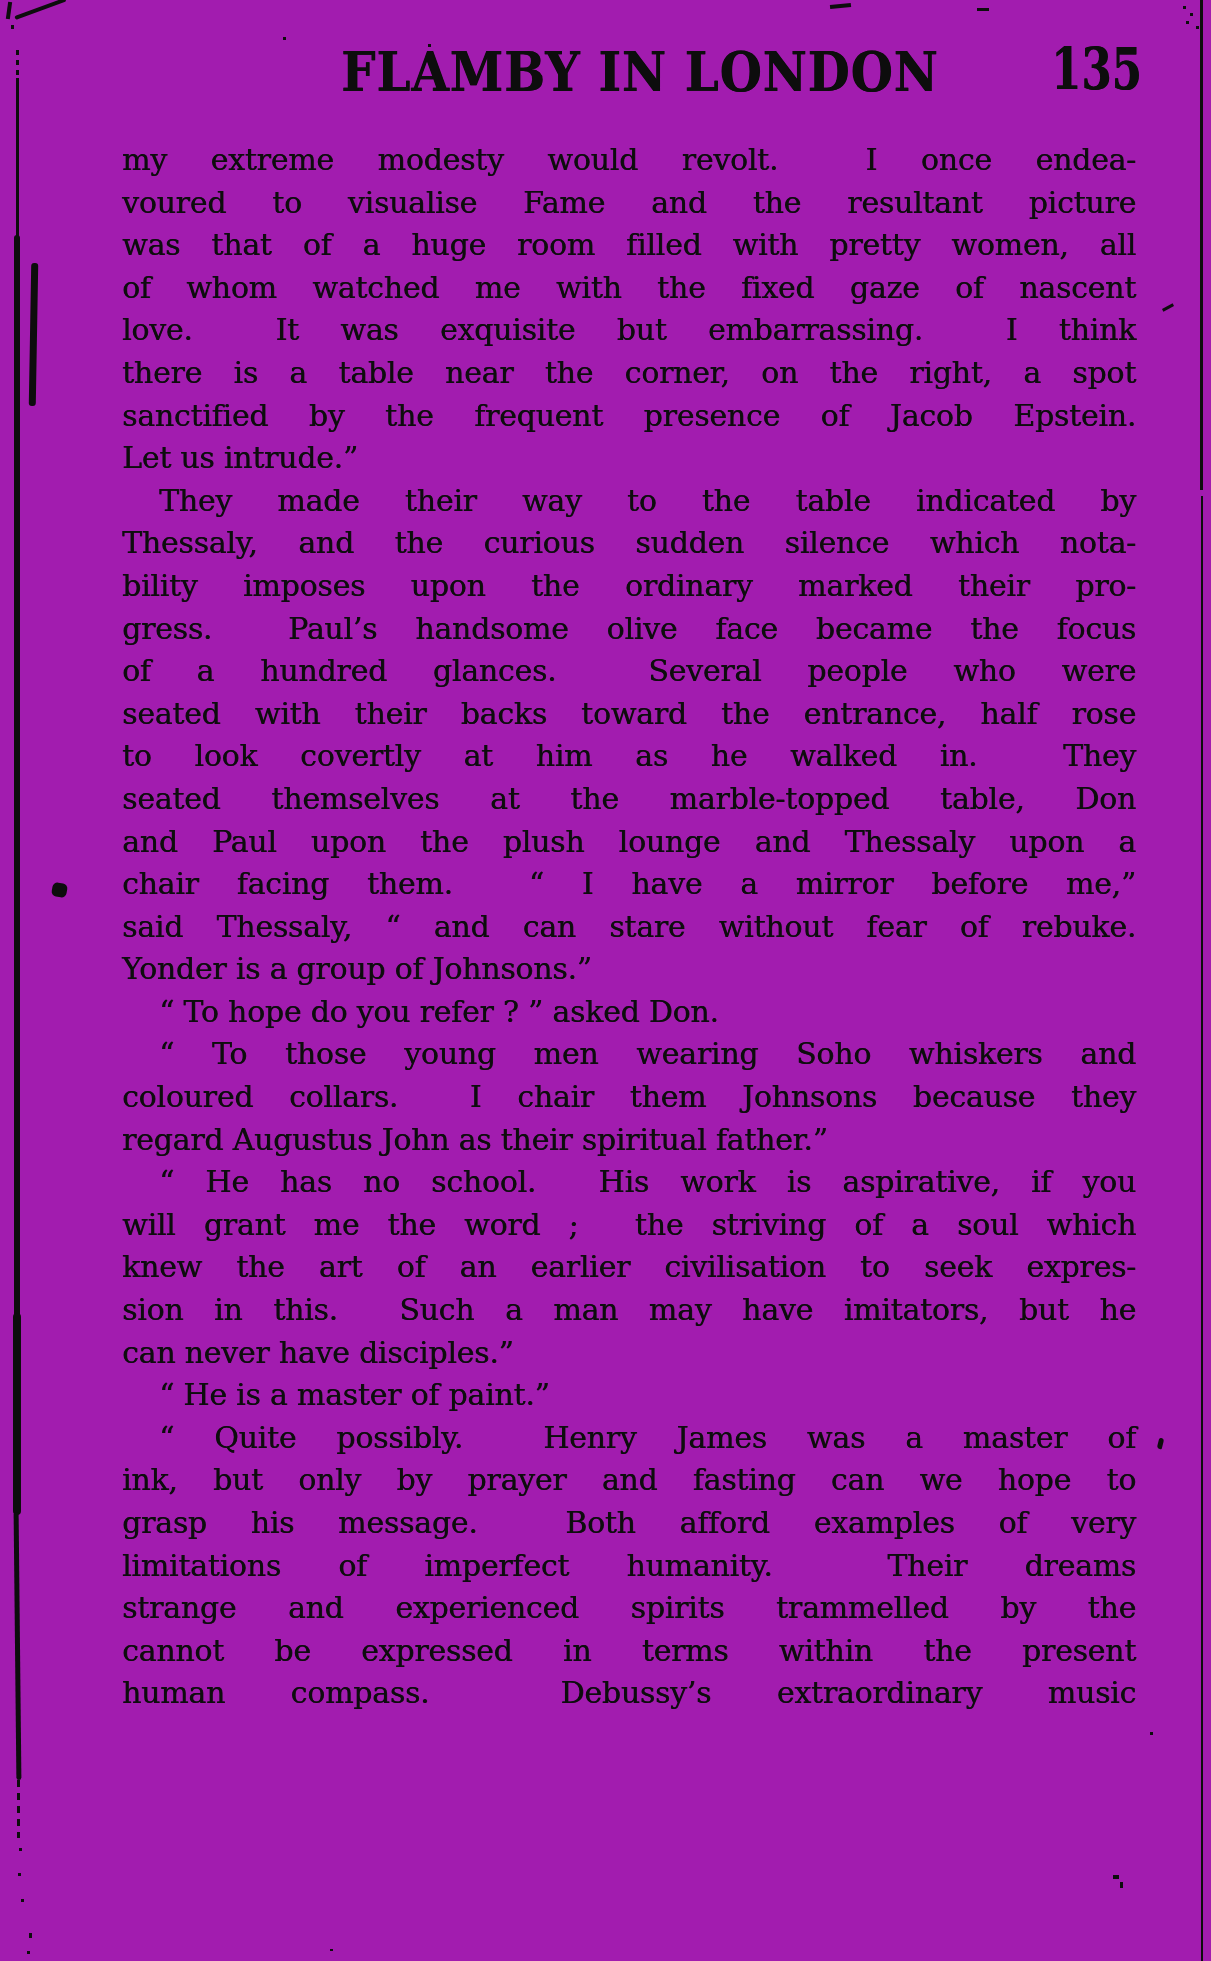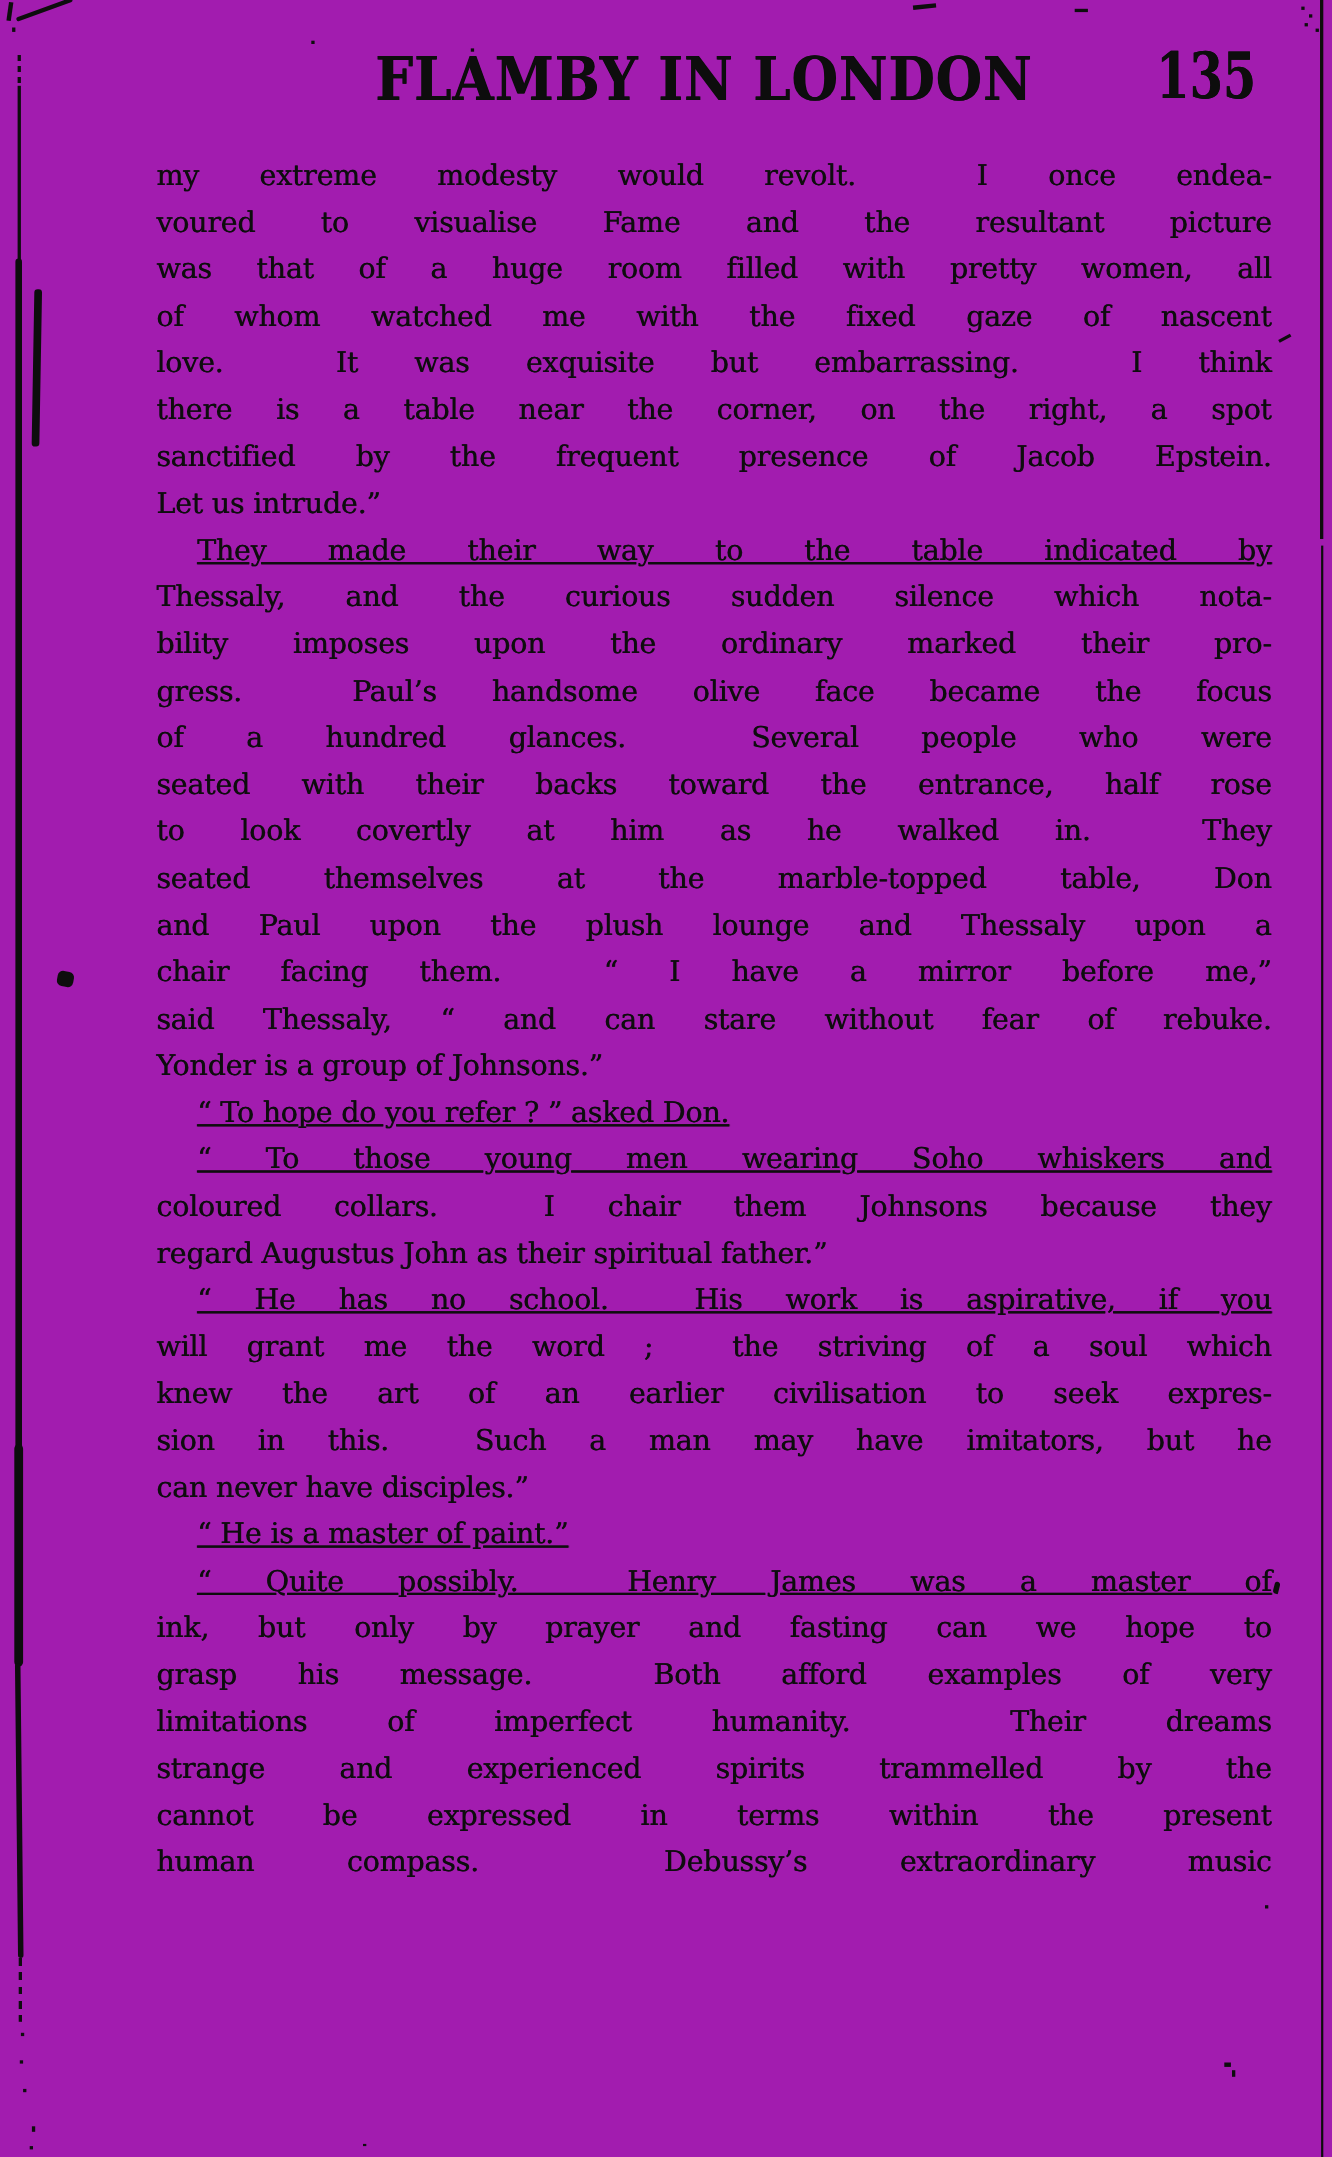--- a/index.html
+++ b/index.html
@@ -18,31 +18,31 @@
     text-shadow:0.6px 0 0 #0d0d0d;
   }
   .page-number {
     position:absolute; left:1051px; top:40px;
     font-size:58px; font-weight:bold; line-height:1;
     transform:scaleX(0.75); transform-origin:0 0;
     text-shadow:0.5px 0 0 #0d0d0d;
   }
   
   .body-text {
-    position:absolute; left:142px; top:139px; width:1014px;
-    font-size:26px; line-height:42.6px;
+    position:absolute; left:122px; top:139px; width:1014px;
+    font-size:30px; line-height:42.6px;
     letter-spacing:-0.25px;
     text-shadow:0.45px 0 0 rgba(13,13,13,0.85);
   }
   .ln {
     text-align:justify; text-align-last:justify;
     white-space:pre-wrap; height:42.6px;
   }
   .ln.end { text-align-last:left; }
-  .ln.ind { text-indent:37px;text-decoration:underline; }
+  .ln.ind { text-indent:37px; }
   
   .art { position:absolute; background:#0d0d0d; }
   .gutter-a  { left:16px;  top:50px;   width:3px; height:26px;
                background:repeating-linear-gradient(#0d0d0d 0 5px, transparent 5px 10px); }
   .gutter-b  { left:16px;  top:78px;   width:3px;  height:158px; }
   .gutter-c  { left:14px;  top:235px;  width:6px;  height:1082px; border-radius:3px; }
   .gutter-d  { left:30px;  top:263px;  width:7px;  height:143px; border-radius:3px; transform:rotate(1deg); }
   .gutter-e  { left:13px;  top:1313px; width:8px;  height:202px; border-radius:4px; }
   .gutter-f  { left:15px;  top:1512px; width:5px;  height:268px; border-radius:3px; transform:rotate(-0.6deg); }
   .gutter-g  { left:17px;  top:1780px; width:3px;  height:58px;

